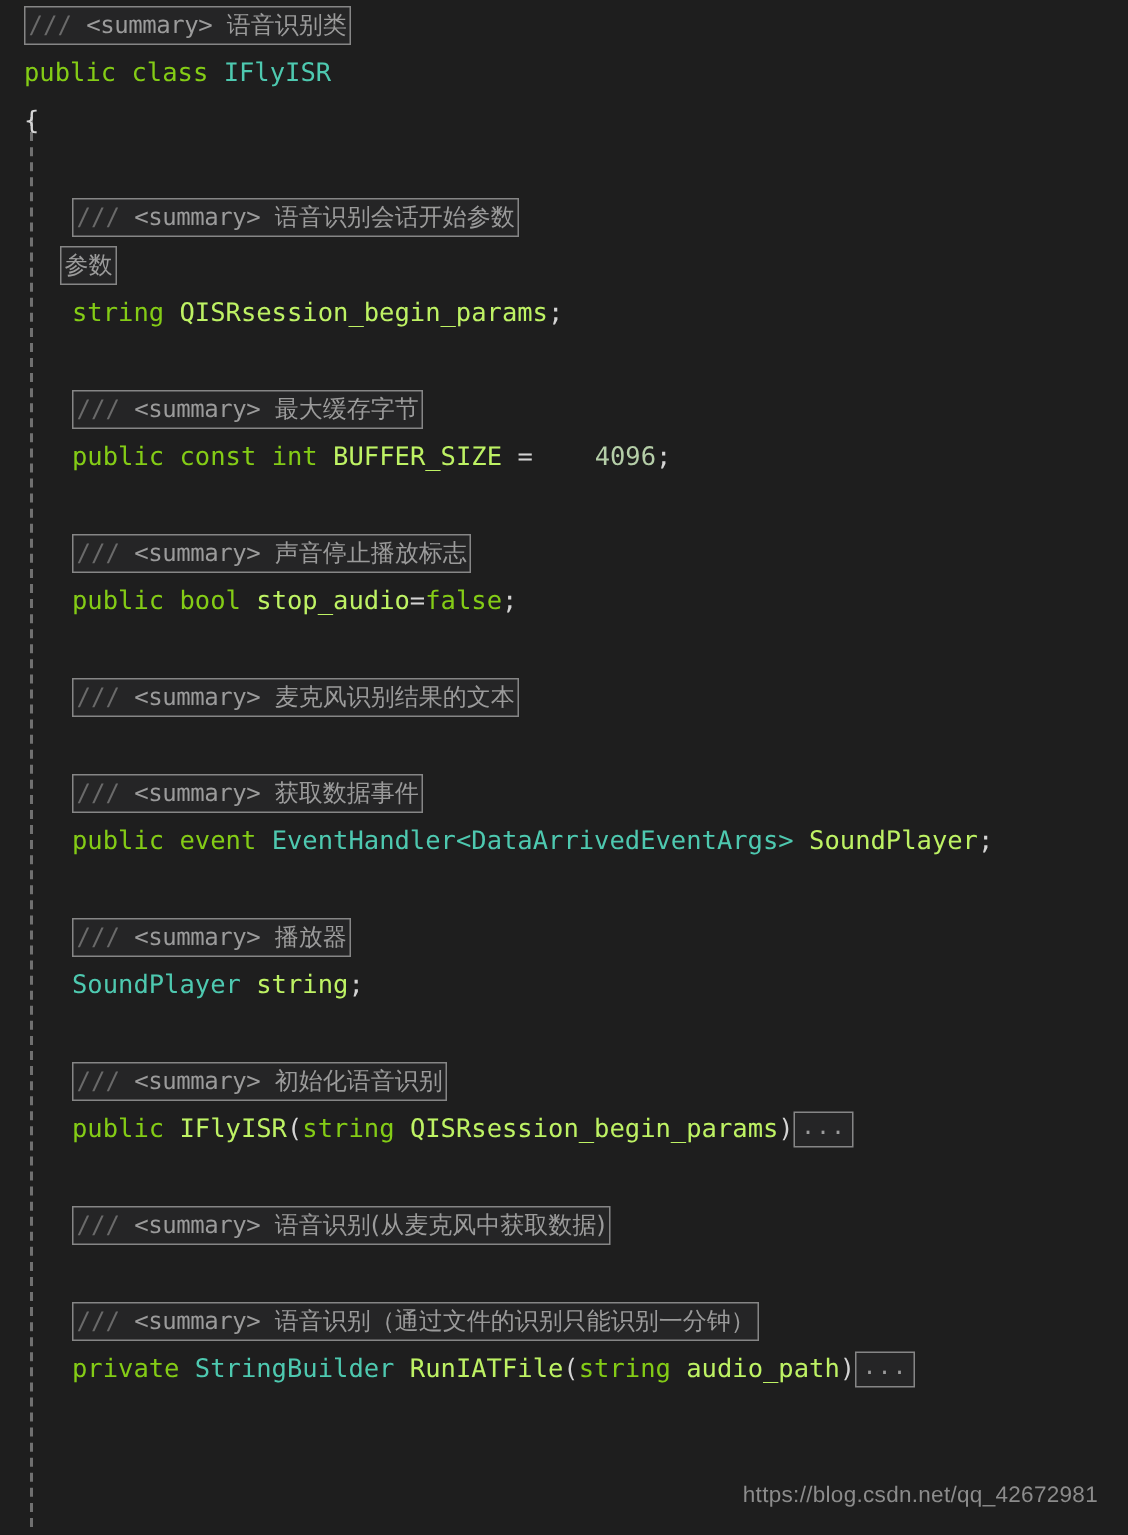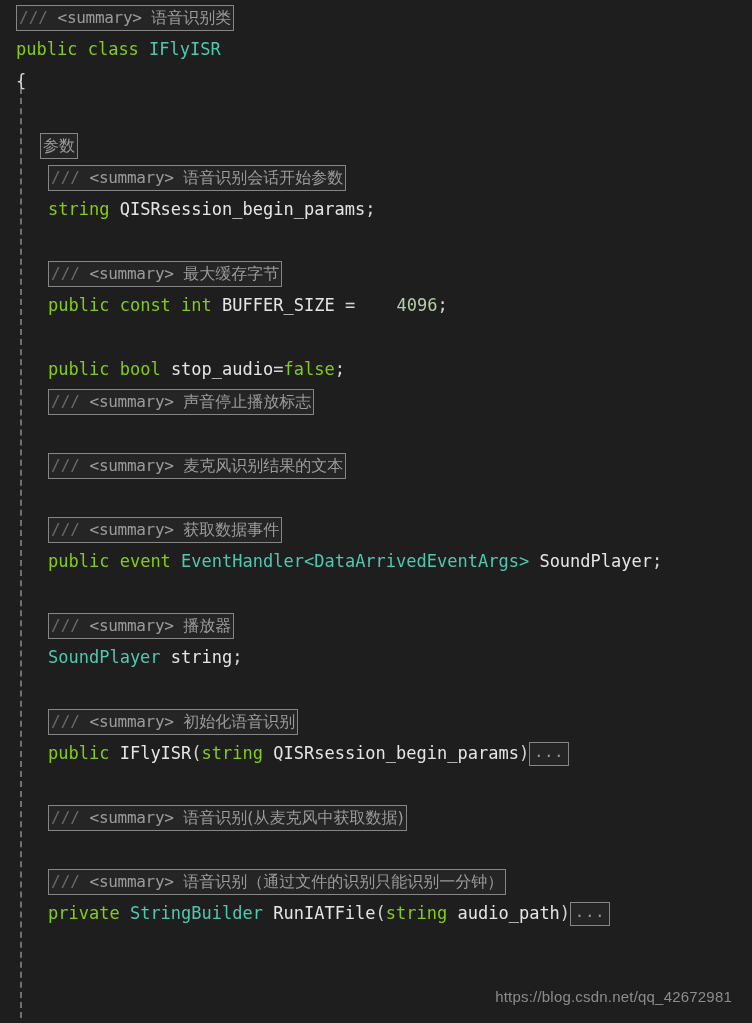--- a/index.html
+++ b/index.html
@@ -40,21 +40,21 @@
   }
   .line.blank { height: 32px; }
 
   .ind0 { padding-left: 16px; }
   .ind1 { padding-left: 48px; }
 
   
   .kw   { color: #84cc16; }
   .type { color: #4ec9b0; }
   .num  { color: #b5cea8; margin-left: 31px; }
-  .id   { color: #e5e5e5; margin-top: 22px; }
+  .id   { color: #bef264; margin-top: 22px; }
   .punc { color: #d4d4d4; }
 
   
   .summary {
     display: inline-block;
     border: 1px solid #868686;
     background: #252526;
     color: #9b9b9b;
     padding: 0 2px;
     line-height: 24px;
@@ -101,37 +101,37 @@
   <div class="code-area">
 
     <div class="line ind0"><span class="summary"><span class="slashes">///</span> <span class="tag">&lt;summary&gt;</span> <span class="cn">语音识别类</span></span></div>
 
     <div class="line ind0"><span class="kw">public</span> <span class="kw">class</span> <span class="type">IFlyISR</span></div>
 
     <div class="line ind0"><span class="punc">{</span></div>
 
     <div class="line blank"></div>
 
+    <div class="line ind1"><span class="summary"><span class="slashes">///</span> <span class="tag">&lt;summary&gt;</span> <span class="cn">语音识别会话开始参数</span></span></div>
+
     <div class="line ind1" style="padding-left:40px"><span class="summary"><span class="cn">参数</span></span></div>
-
-    <div class="line ind1"><span class="summary"><span class="slashes">///</span> <span class="tag">&lt;summary&gt;</span> <span class="cn">语音识别会话开始参数</span></span></div>
 
     <div class="line ind1"><span class="kw">string</span> <span class="id">QISRsession_begin_params</span><span class="punc">;</span></div>
 
     <div class="line blank"></div>
 
     <div class="line ind1"><span class="summary"><span class="slashes">///</span> <span class="tag">&lt;summary&gt;</span> <span class="cn">最大缓存字节</span></span></div>
 
     <div class="line ind1"><span class="kw">public</span> <span class="kw">const</span> <span class="kw">int</span> <span class="id">BUFFER_SIZE</span> <span class="punc">=</span> <span class="num">4096</span><span class="punc">;</span></div>
 
     <div class="line blank"></div>
 
+    <div class="line ind1"><span class="summary"><span class="slashes">///</span> <span class="tag">&lt;summary&gt;</span> <span class="cn">声音停止播放标志</span></span></div>
+
     <div class="line ind1"><span class="kw">public</span> <span class="kw">bool</span> <span class="id">stop_audio</span><span class="punc">=</span><span class="kw">false</span><span class="punc">;</span></div>
-
-    <div class="line ind1"><span class="summary"><span class="slashes">///</span> <span class="tag">&lt;summary&gt;</span> <span class="cn">声音停止播放标志</span></span></div>
 
     <div class="line blank"></div>
 
     <div class="line ind1"><span class="summary"><span class="slashes">///</span> <span class="tag">&lt;summary&gt;</span> <span class="cn">麦克风识别结果的文本</span></span></div>
 
 
     <div class="line blank"></div>
 
     <div class="line ind1"><span class="summary"><span class="slashes">///</span> <span class="tag">&lt;summary&gt;</span> <span class="cn">获取数据事件</span></span></div>
 

